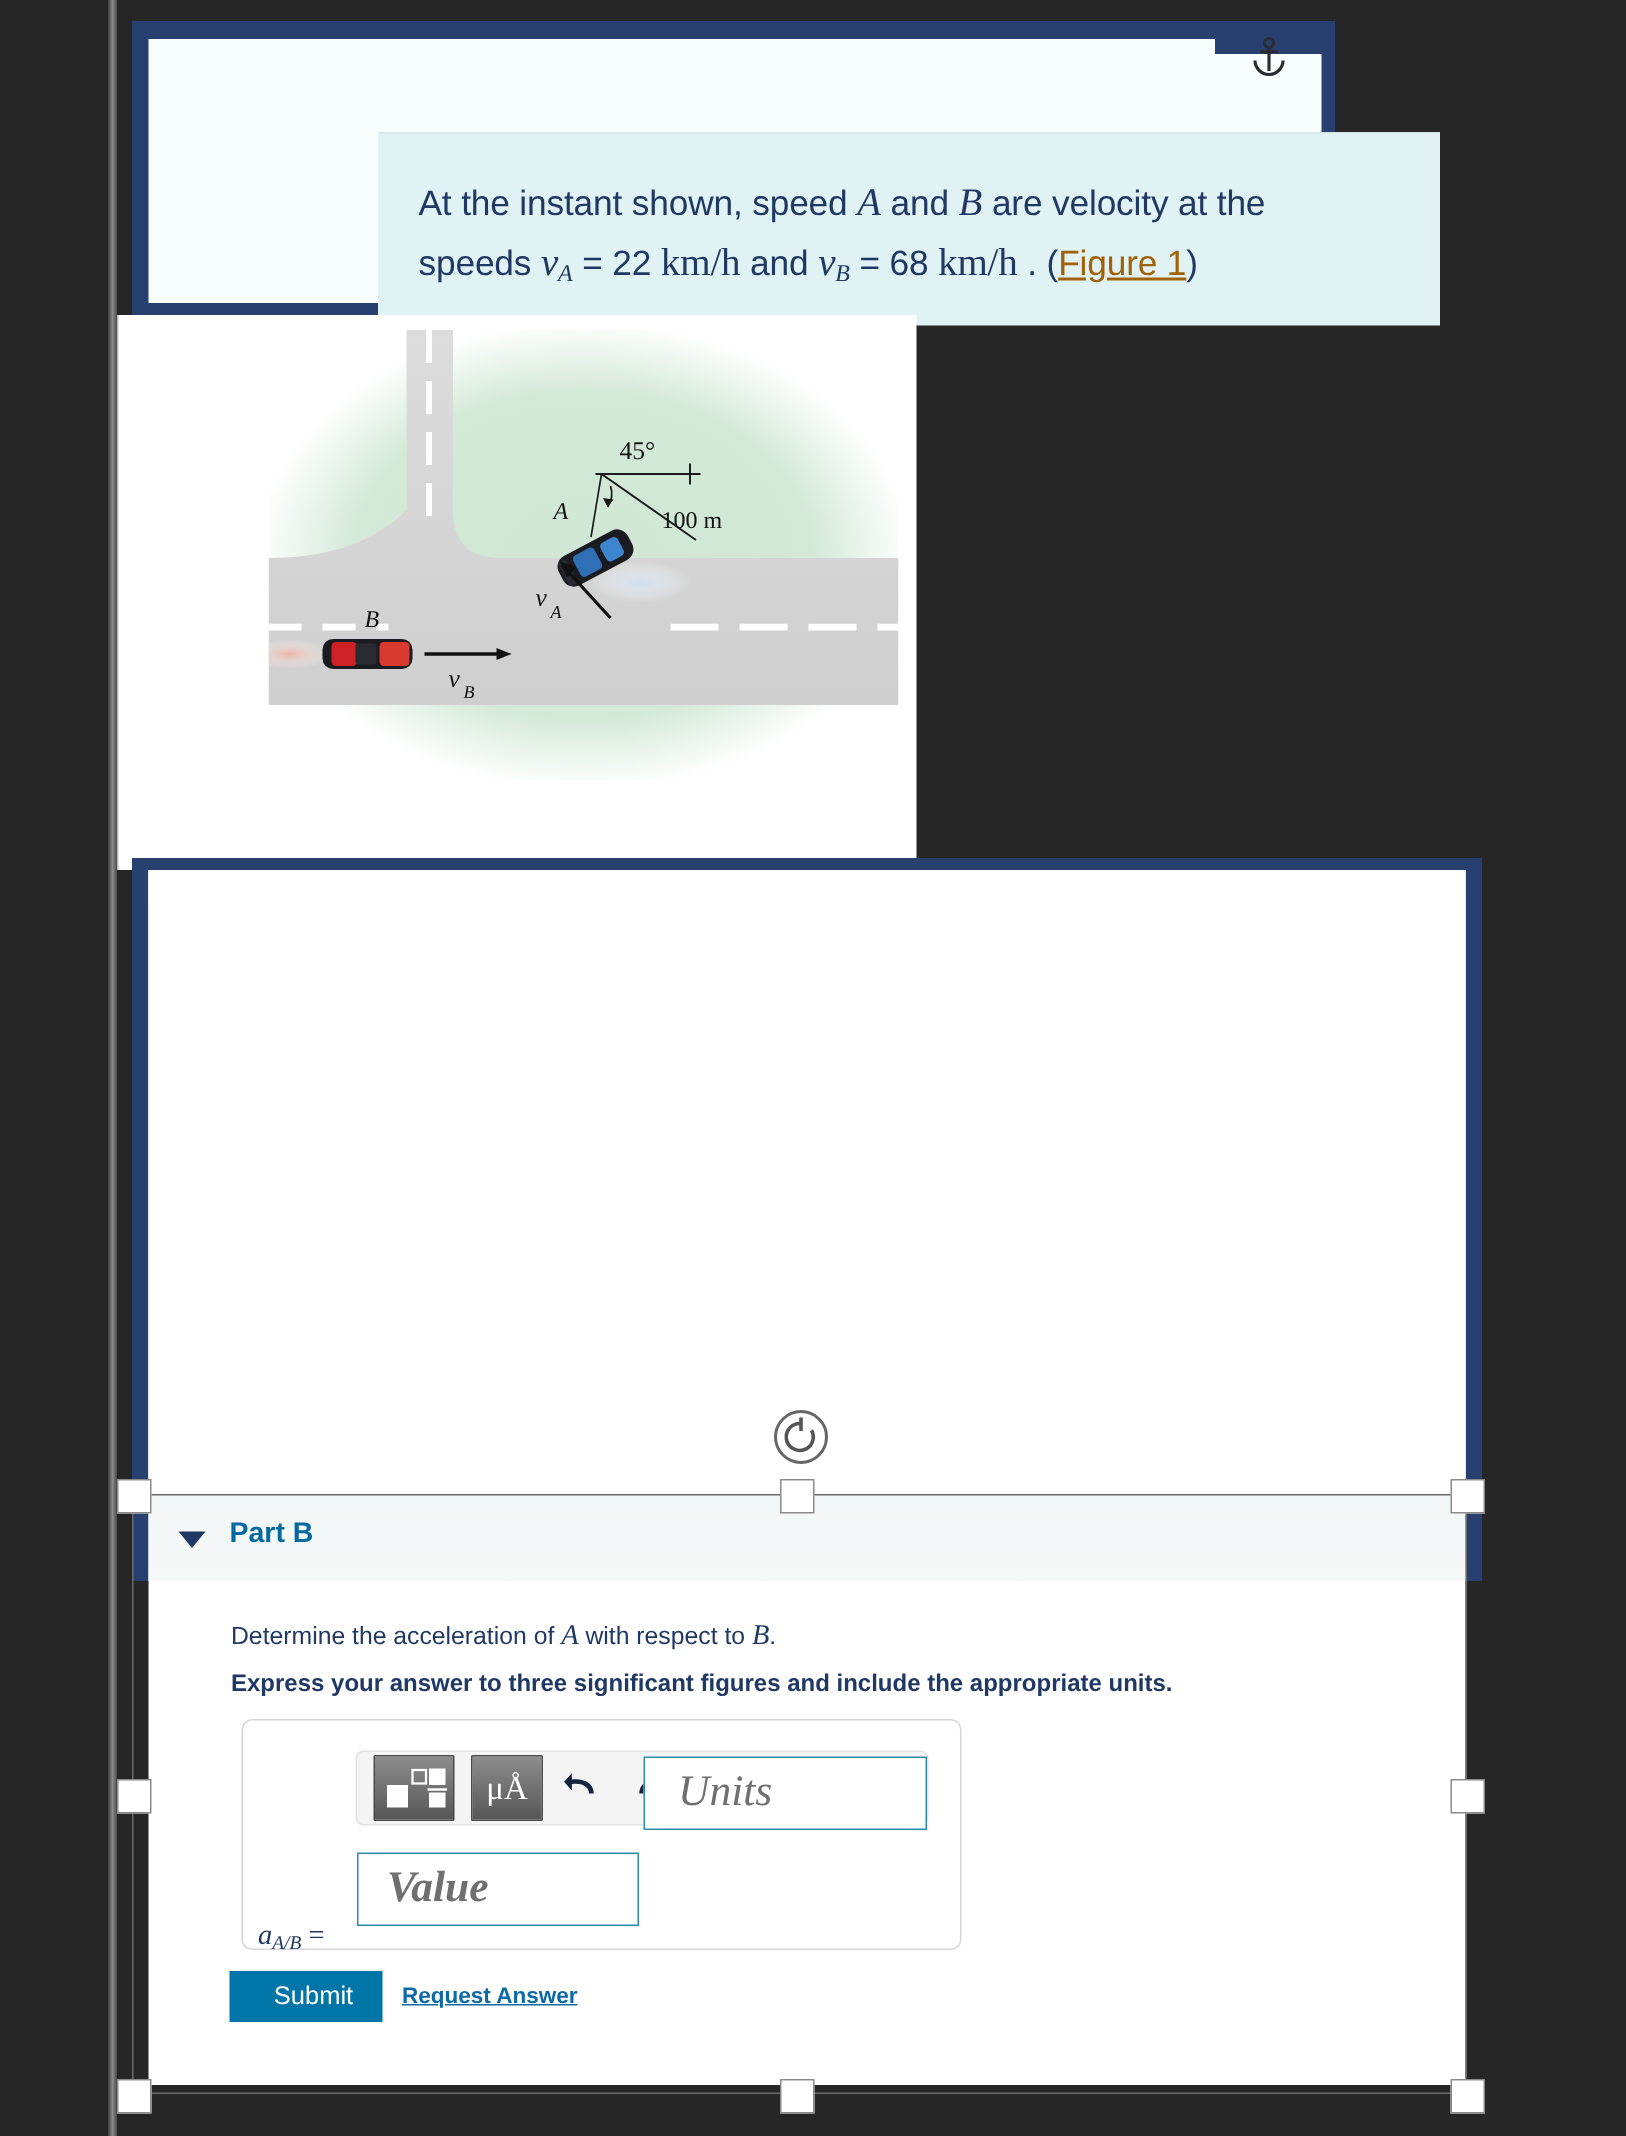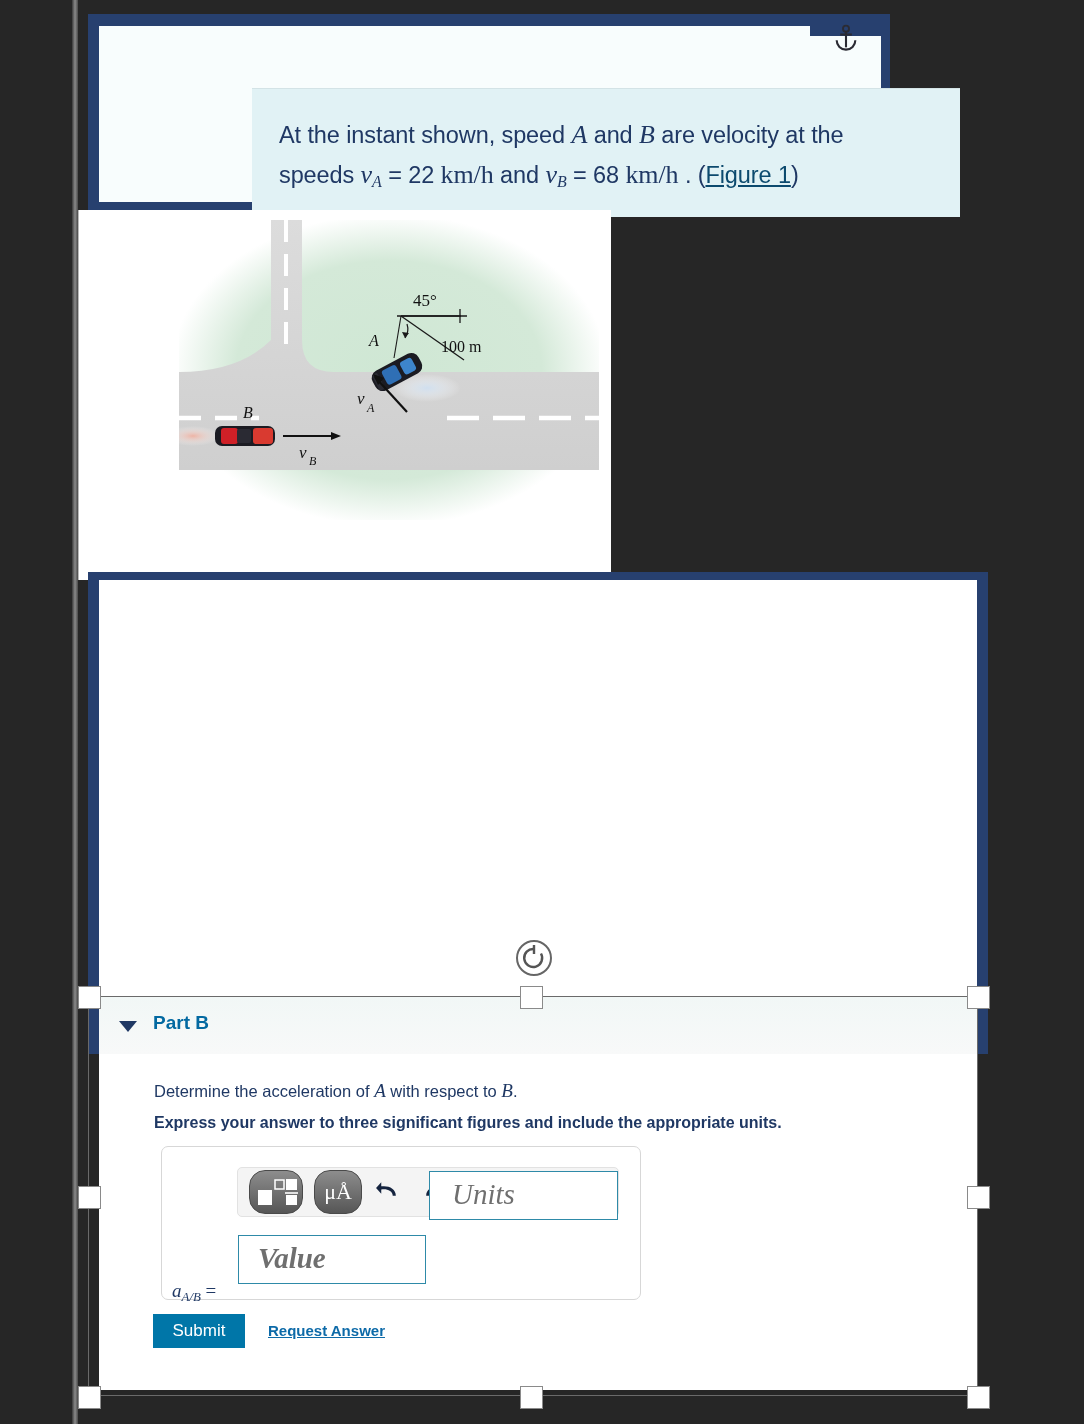--- a/index.html
+++ b/index.html
@@ -20,21 +20,21 @@
 
   
   #navy-top{position:absolute;left:88px;top:14px;width:802px;height:196px;background:#27406f;}
   #card-top{position:absolute;left:99px;top:26px;width:782px;height:176px;background:#f8fdfd;}
   #prompt{position:absolute;left:153px;top:62px;width:708px;height:128px;
      background:#e1f2f5;border-top:1px solid #d3e3e6;}
   #prompt .ptext{
      position:absolute;left:27px;top:26px;width:660px;
      color:#1f3864;font-size:23.5px;line-height:39px;letter-spacing:-0.1px;}
   #prompt .ptext .sv{font-size:26px;}
-  #prompt a{color:#0c4a6e;text-decoration:underline;}
+  #prompt a{color:#a16207;text-decoration:underline;}
   .sub{font-size:0.68em;vertical-align:-0.28em;}
   .sup{font-size:0.68em;vertical-align:0.52em;}
 
   
   #anchor-bar{position:absolute;left:810px;top:14px;width:80px;height:22px;background:#27406f;}
   #anchor-ico{position:absolute;left:832px;top:18px;width:28px;height:40px;color:#2b2b33;}
 
   
   #fig-panel{position:absolute;left:78px;top:210px;width:532px;height:370px;background:#ffffff;
      border-left:1px solid #b9b9b9;}
@@ -45,35 +45,35 @@
   #panelA{position:absolute;left:99px;top:580px;width:878px;height:418px;background:#ffffff;}
   #panelA-top{position:absolute;left:0;top:0;width:878px;height:18px;background:#f4f7f7;}
   #panelA-inner{position:absolute;left:0;top:18px;width:878px;height:400px;background:#ffffff;}
 
   .qline{position:absolute;color:#1f3864;font-size:16.5px;line-height:25px;}
   .qbold{font-weight:bold;color:#1f3864;font-size:16px;}
 
   
   .ansbox{position:absolute;background:#ffffff;border:1px solid #d7d7d7;border-radius:7px;}
   .tbar{position:absolute;background:#f4f4f4;border:1px solid #e2e2e2;border-radius:5px;}
-  .tbtn{position:absolute;border-radius:16px;}
+  .tbtn{position:absolute;border-radius:1px;}
   .tbtnA{background:linear-gradient(#7c87ab,#4e5a81);border:1px solid #3d4767;}
   .tbtnB{background:linear-gradient(#8d8d8d,#565656);border:1px solid #4a4a4a;}
   .ticon{position:absolute;color:#1f3864;}
   .ticonB{color:#15243f;}
 
   .fld{position:absolute;background:#ffffff;border:1px solid #2e8aa8;}
   .fldval{font-family:"Liberation Serif", serif;font-size:30px;color:#1f3864;}
   .ph{font-family:"Liberation Serif", serif;font-style:italic;font-size:29px;color:#6f6f6f;}
   .lhs{position:absolute;font-family:"Liberation Serif", serif;font-style:italic;
        color:#1f3864;font-size:19px;}
 
   .btn-submit{position:absolute;background:#0076a8;color:#ffffff;font-size:17px;
      display:flex;align-items:center;justify-content:center;border:0;
-     font-family:"Liberation Sans",sans-serif;}
+     font-family:"Liberation Sans",sans-serif;padding-left:10px;}
   .lnk{position:absolute;color:#0d6aa8;font-size:15px;font-weight:bold;
      text-decoration:underline;}
 
   #alertbox{position:absolute;left:154px;top:950px;width:404px;height:48px;
      background:#ffffff;border:1px solid #dadada;border-radius:6px;}
   #alert-x{position:absolute;left:22px;top:12px;width:22px;height:22px;color:#d81b60;
      font-size:24px;font-weight:bold;line-height:22px;}
   #alert-txt{position:absolute;left:54px;top:13px;color:#1f3864;font-size:16.5px;font-weight:bold;}
 
   

